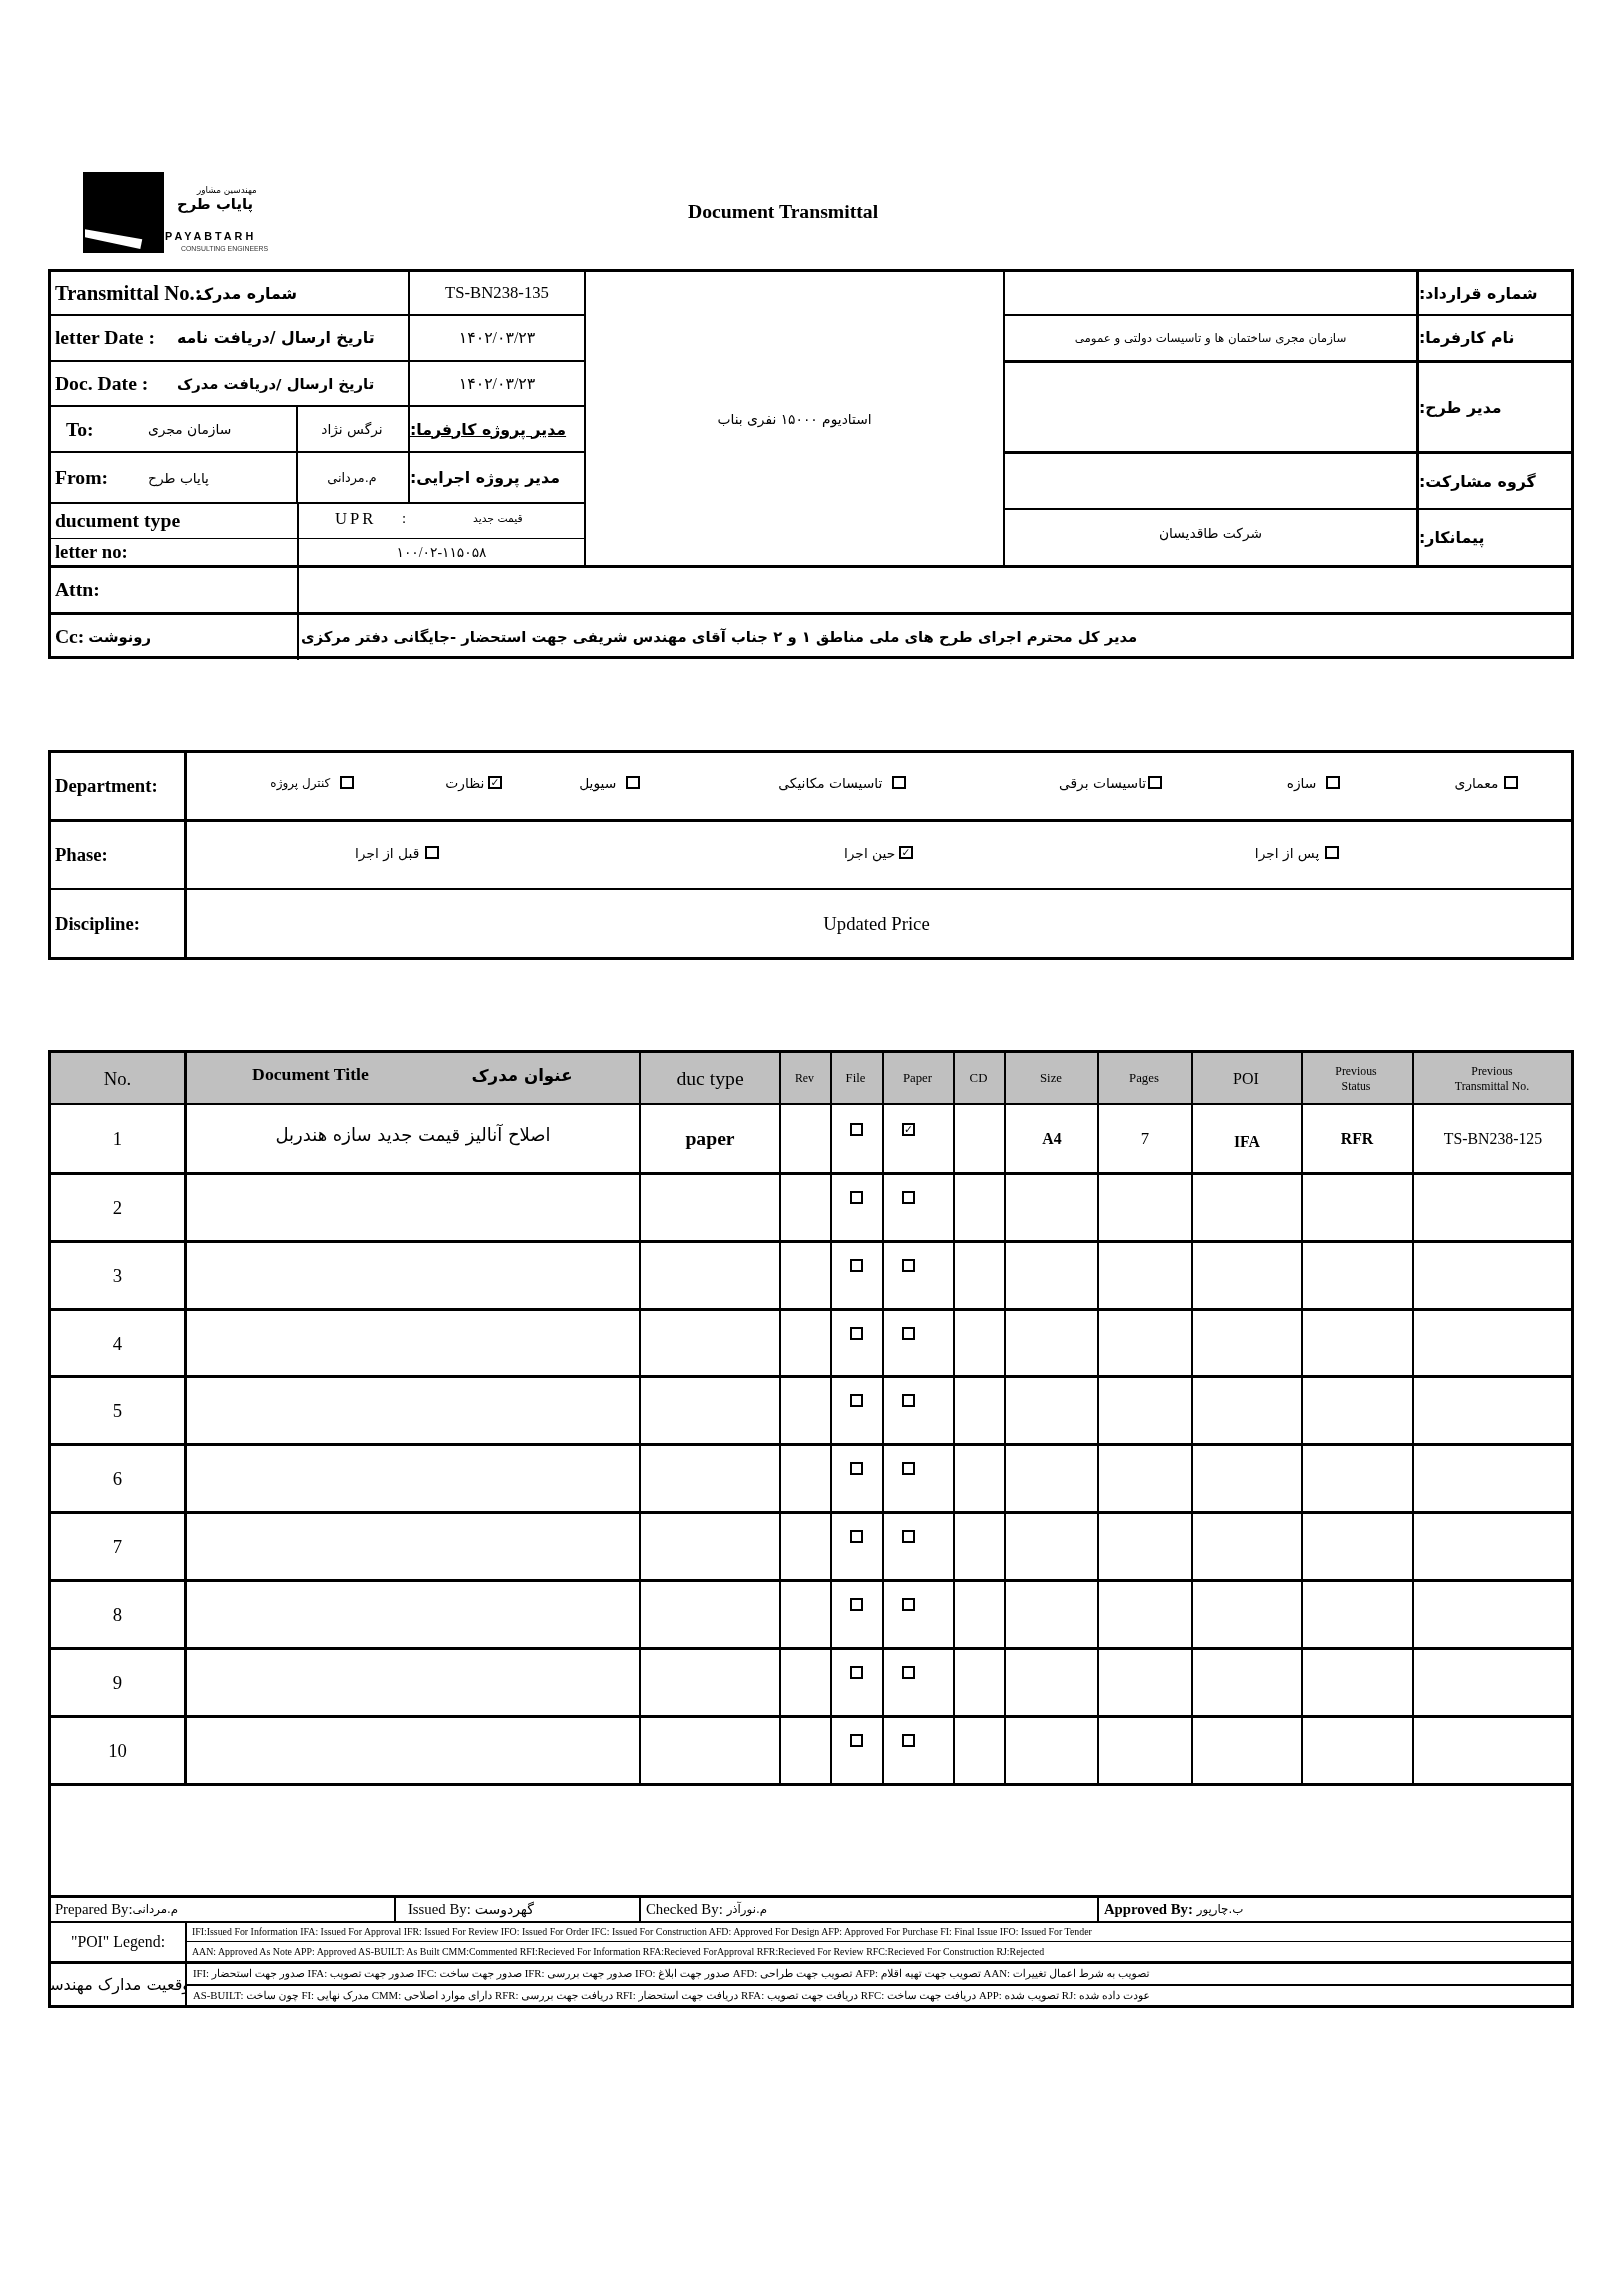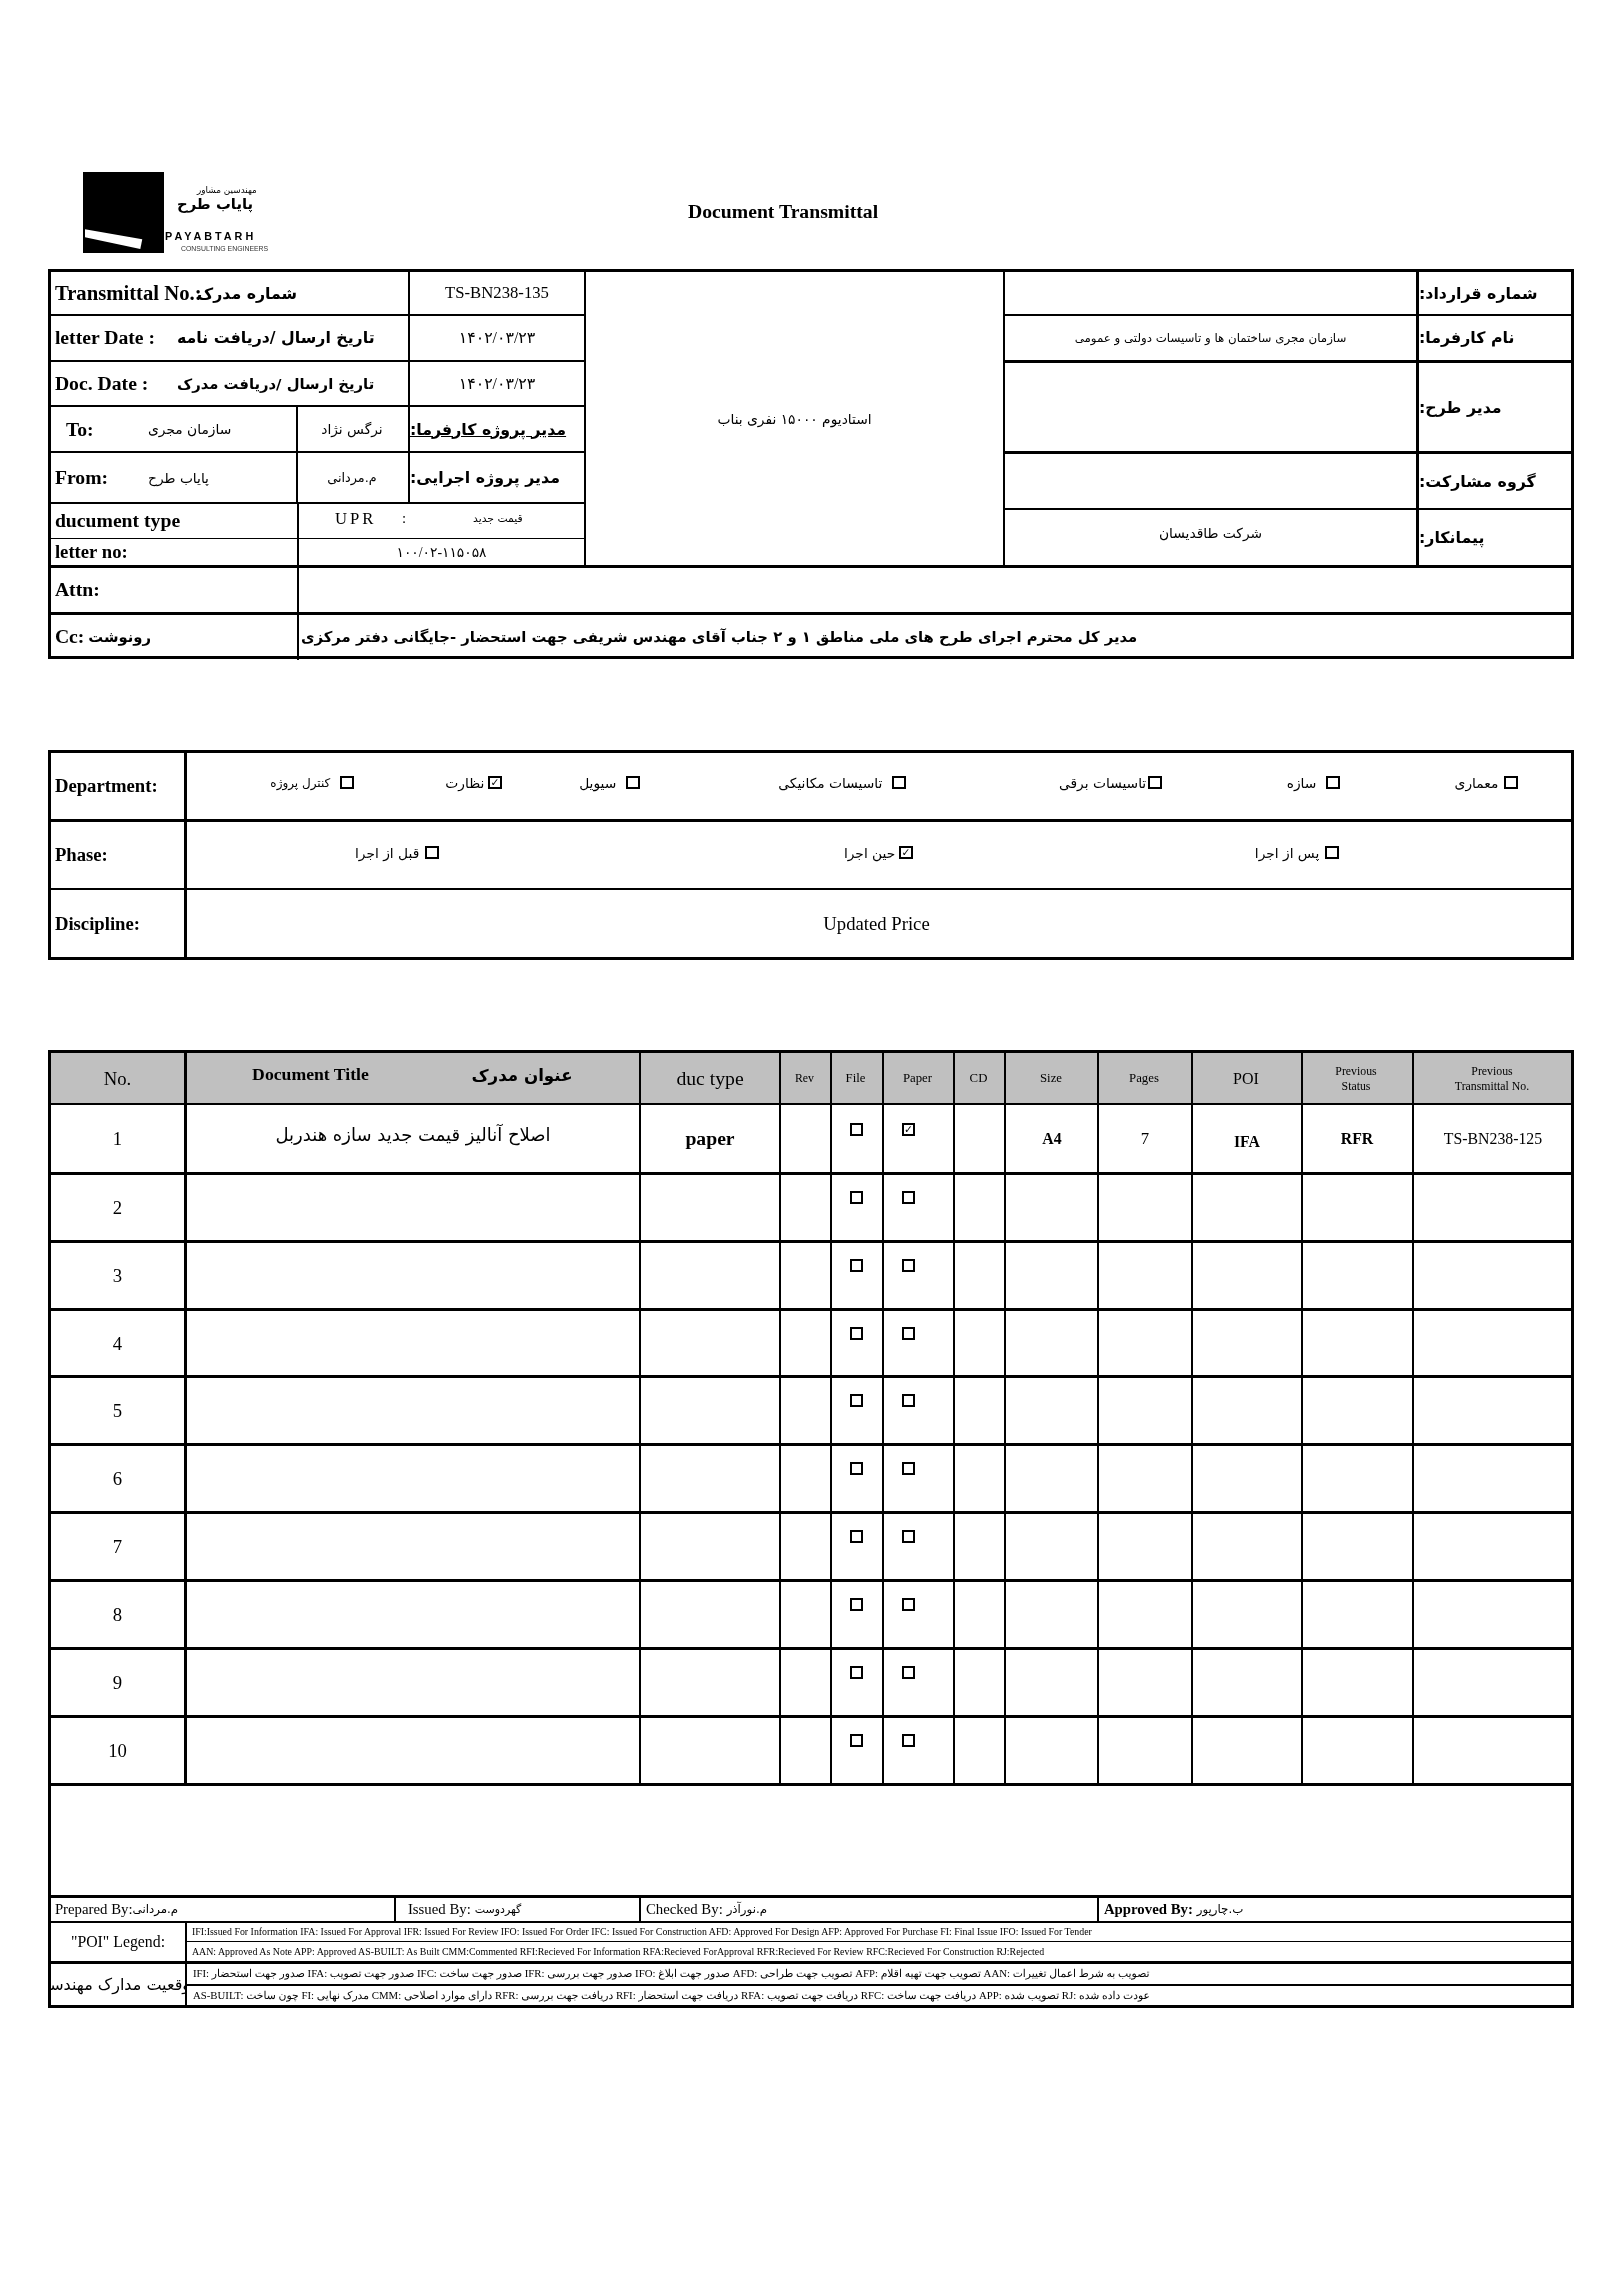--- a/index.html
+++ b/index.html
@@ -316,21 +316,21 @@
 <div class="hl" style="left:1097px;top:1895px;width:2px;height:26.6px;"></div>
 <div class="hl" style="left:185px;top:1921px;width:2px;height:87px;"></div>
 <div class="abs" style="left:48px;top:2006px;width:1526px;height:39px;background:#fff;"></div>
 
 <div class="cell l" style="left:51px;top:1898px;width:343px;height:22.7px;font-size:14.8px;">
   <span>Prepared By:</span>
   <span class="fa" style="font-size:11.8px;">م.مردانی</span>
 </div>
 <div class="cell l" style="left:404px;top:1898px;width:235px;height:22.7px;font-size:14.8px;">
   <span>Issued By:</span>
-  <span class="fa" style="font-size:11px;margin-left:3.9px;">گهردوست</span>
+  <span class="fa" style="font-size:14px;margin-left:3.9px;">گهردوست</span>
 </div>
 <div class="cell l" style="left:642px;top:1898px;width:455px;height:22.7px;font-size:14.8px;">
   <span>Checked By:</span>
   <span class="fa" style="font-size:11.8px;margin-left:3.9px;">م.نورآذر</span>
 </div>
 <div class="cell l" style="left:1100px;top:1898px;width:471px;height:22.7px;font-size:14.8px;">
   <span class="bold">Approved By:</span>
   <span class="fa" style="font-size:11.8px;margin-left:3.9px;">ب.چارپور</span>
 </div>
 

